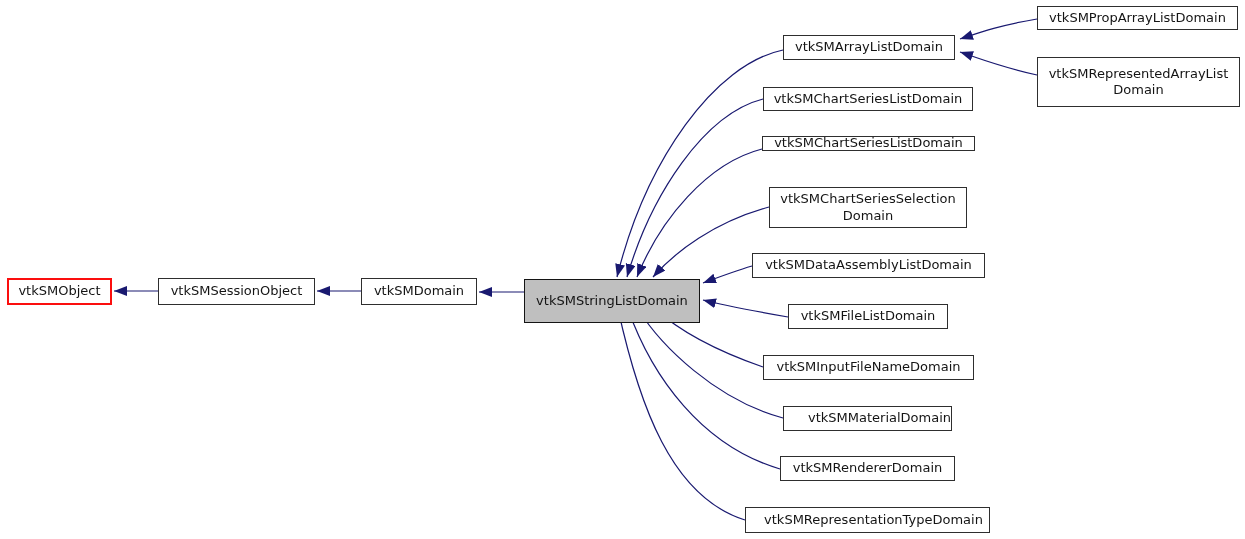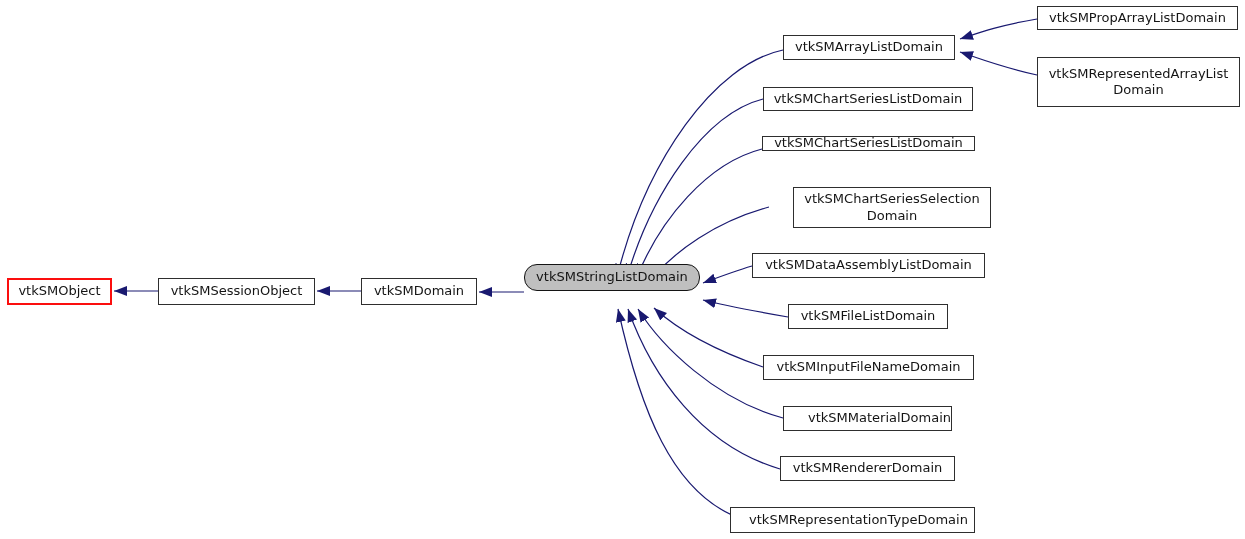--- a/index.html
+++ b/index.html
@@ -25,33 +25,33 @@
     cursor:pointer;
     z-index:2;
   }
   .node.focus{background:#bfbfbf;border-color:#141414;}
   .node.external{border:2px solid #fb0e0e;}
 
   
   .n-obj        {left:7px;   top:278px; width:105px; height:27px;}
   .n-session    {left:158px; top:278px; width:157px; height:27px;}
   .n-domain     {left:361px; top:278px; width:116px; height:27px;}
-  .n-central    {left:524px; top:264px; width:176px; height:27px;border-radius:13px;}
+  .n-central    {left:524px; top:279px; width:176px; height:44px;}
   .n-arraylist  {left:783px; top:35px;  width:172px; height:25px;}
   .n-proparray  {left:1037px;top:6px;   width:201px; height:24px;}
   .n-reparray   {left:1037px;top:57px;  width:203px; height:50px;}
   .n-arraysel   {left:763px; top:87px;  width:210px; height:24px;}
   .n-chartlist  {left:762px; top:136px; width:213px; height:15px;}
-  .n-chartsel   {left:769px; top:187px; width:198px; height:41px;margin-left:24px;}
+  .n-chartsel   {left:769px; top:187px; width:198px; height:41px;}
   .n-dataasm    {left:752px; top:253px; width:233px; height:25px;}
   .n-filelist   {left:788px; top:304px; width:160px; height:25px;}
   .n-inputfile  {left:763px; top:355px; width:211px; height:25px;}
   .n-material   {left:783px; top:406px; width:169px; height:25px;padding-left:24px;}
   .n-renderer   {left:780px; top:456px; width:175px; height:25px;}
-  .n-reprtype   {left:730px; top:507px; width:245px; height:26px;padding-left:12px;}
+  .n-reprtype   {left:745px; top:507px; width:245px; height:26px;padding-left:12px;}
 </style>
 </head>
 <body>
 
 <div class="stage">
 
   <svg class="edges" width="1245" height="539" viewBox="0 0 1245 539" aria-hidden="true">
     <defs>
       <marker id="arrow" markerUnits="userSpaceOnUse" markerWidth="14" markerHeight="11" refX="13" refY="5" orient="auto">
         <path d="M0,0 L13,5 L0,10 Z" fill="#191970"></path>

